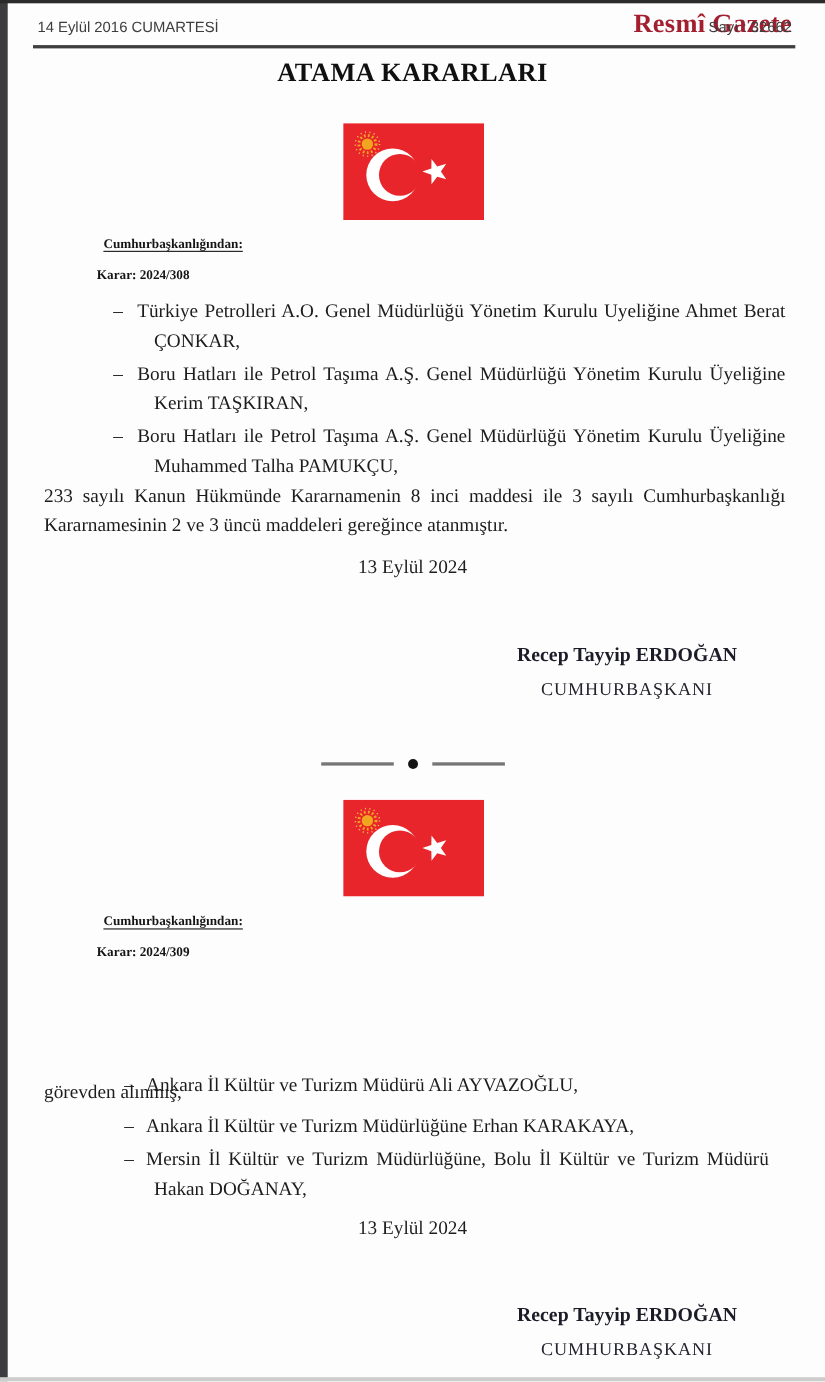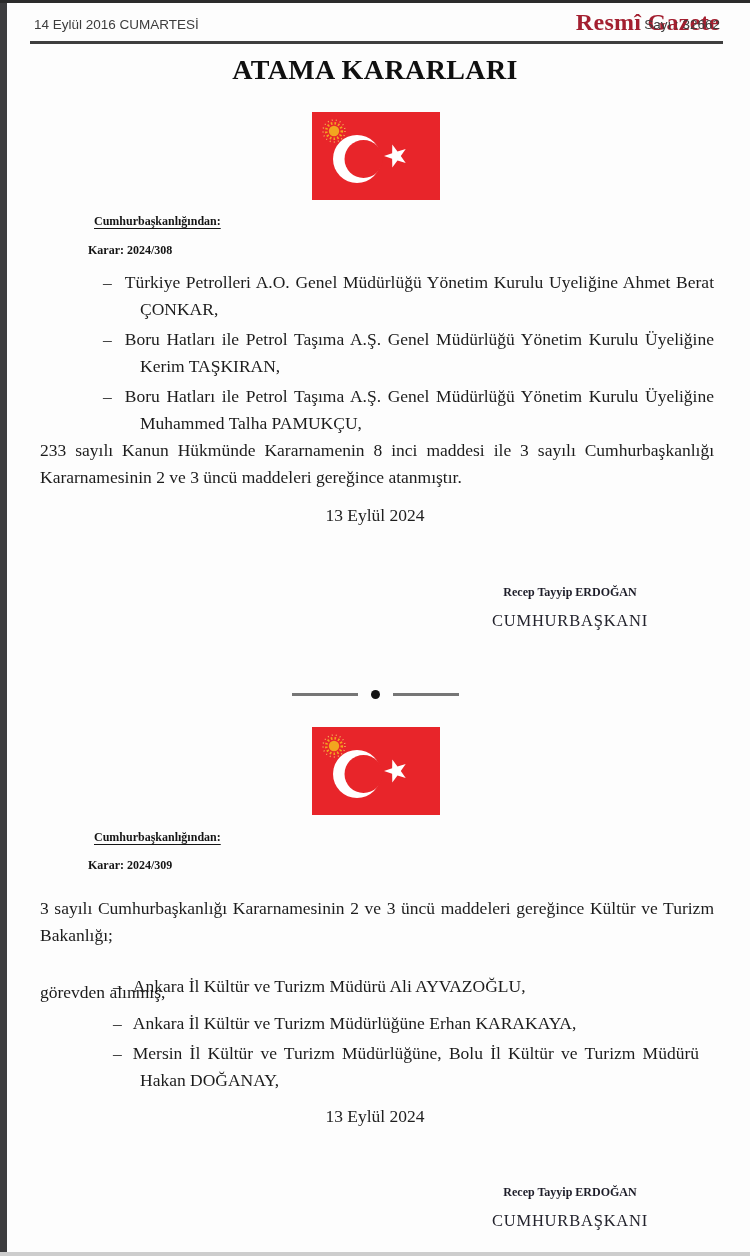--- a/index.html
+++ b/index.html
@@ -20,21 +20,21 @@
   .header-date { left:0; }
   .header-issue { right:0; }
   .gazette-title {
     position:absolute; left:0; right:0; top:-4px; text-align:right;
     font-size:24px; font-weight:bold; color:#a31f30; letter-spacing:0.3px;
   }
   .header-rule { position:absolute; top:41px; left:30px; right:27px; height:3px; background:#3f3f3f; }
 
   .atama-title {
     position:absolute; top:54px; left:0; right:0; text-align:center;
-    font-size:28px; font-weight:bold; color:#101010; letter-spacing:0.4px;
+    font-size:24px; font-weight:bold; color:#101010; letter-spacing:0.4px;
   }
 
   .flag { position:absolute; left:312px; width:128px; height:88px; display:block; }
   .flag-1 { top:112px; }
   .flag-2 { top:727px; }
 
   .decision-heading {
     position:absolute; left:94px; font-size:12px; font-weight:bold;
     text-decoration:underline; text-underline-offset:3px; color:#151515;
   }
@@ -53,21 +53,21 @@
 
   .closing-1 { position:absolute; top:437px; left:40px; right:36px; }
 
   .date-line { position:absolute; left:0; right:0; text-align:center; font-size:17.5px; color:#1e1e1e; }
   .date-1 { top:505px; }
   .date-2 { top:1106px; }
 
   .signature { position:absolute; left:448px; width:244px; text-align:center; }
   .sig-1 { top:585px; }
   .sig-2 { top:1185px; }
-  .sig-name { font-size:12px; font-weight:bold; color:#1c1c28; }
+  .sig-name { font-size:18px; font-weight:bold; color:#1c1c28; }
   .sig-title { font-size:16.5px; margin-top:11px; letter-spacing:0.8px; color:#23232d; }
 
   .divider { position:absolute; top:690px; left:0; width:100%;
              display:flex; justify-content:center; align-items:center; gap:13px; }
   .divider .line { width:66px; height:3px; background:#767676; }
   .divider .dot  { width:9px; height:9px; border-radius:50%; background:#141414; }
 
   .intro-2 { position:absolute; top:895px; left:40px; right:36px; }
   .item-dismissed { position:absolute; top:950px; left:40px; right:36px; padding-left:100px; text-indent:-27px;margin-top:23px; }
   .item-dismissed .dash { margin-right:11px; }
@@ -140,21 +140,20 @@
     <g>
       <circle cx="45" cy="47" r="24" fill="#ffffff"></circle>
       <circle cx="51.5" cy="47" r="19" fill="#e8252a"></circle>
     </g>
     <polygon transform="translate(84,44) rotate(-90)" points="0,-12 2.82,-3.88 11.41,-3.71 4.57,1.48 7.05,9.71 0,4.8 -7.05,9.71 -4.57,1.48 -11.41,-3.71 -2.82,-3.88" fill="#ffffff"></polygon>
   </svg>
 
   <div class="decision-heading heading-2">Cumhurbaşkanlığından:</div>
   <div class="karar-line karar-2">Karar: 2024/309</div>
 
-  <div class="intro-2 body-text">3 sayılı Cumhurbaşkanlığı Kararnamesinin 2 ve 3 üncü maddeleri gereğince Kültür ve Turizm Bakanlığı;</div>
 
   <p class="item-dismissed body-text"><span class="dash">–</span><span>Ankara İl Kültür ve Turizm Müdürü Ali AYVAZOĞLU,</span></p>
 
   <div class="note-2">görevden alınmış,</div>
 
   <div class="list-2 body-text">
     <p class="li"><span class="dash">–</span><span>Ankara İl Kültür ve Turizm Müdürlüğüne Erhan KARAKAYA,</span></p>
     <p class="li"><span class="dash">–</span><span>Mersin İl Kültür ve Turizm Müdürlüğüne, Bolu İl Kültür ve Turizm Müdürü Hakan DOĞANAY,</span></p>
   </div>
 

